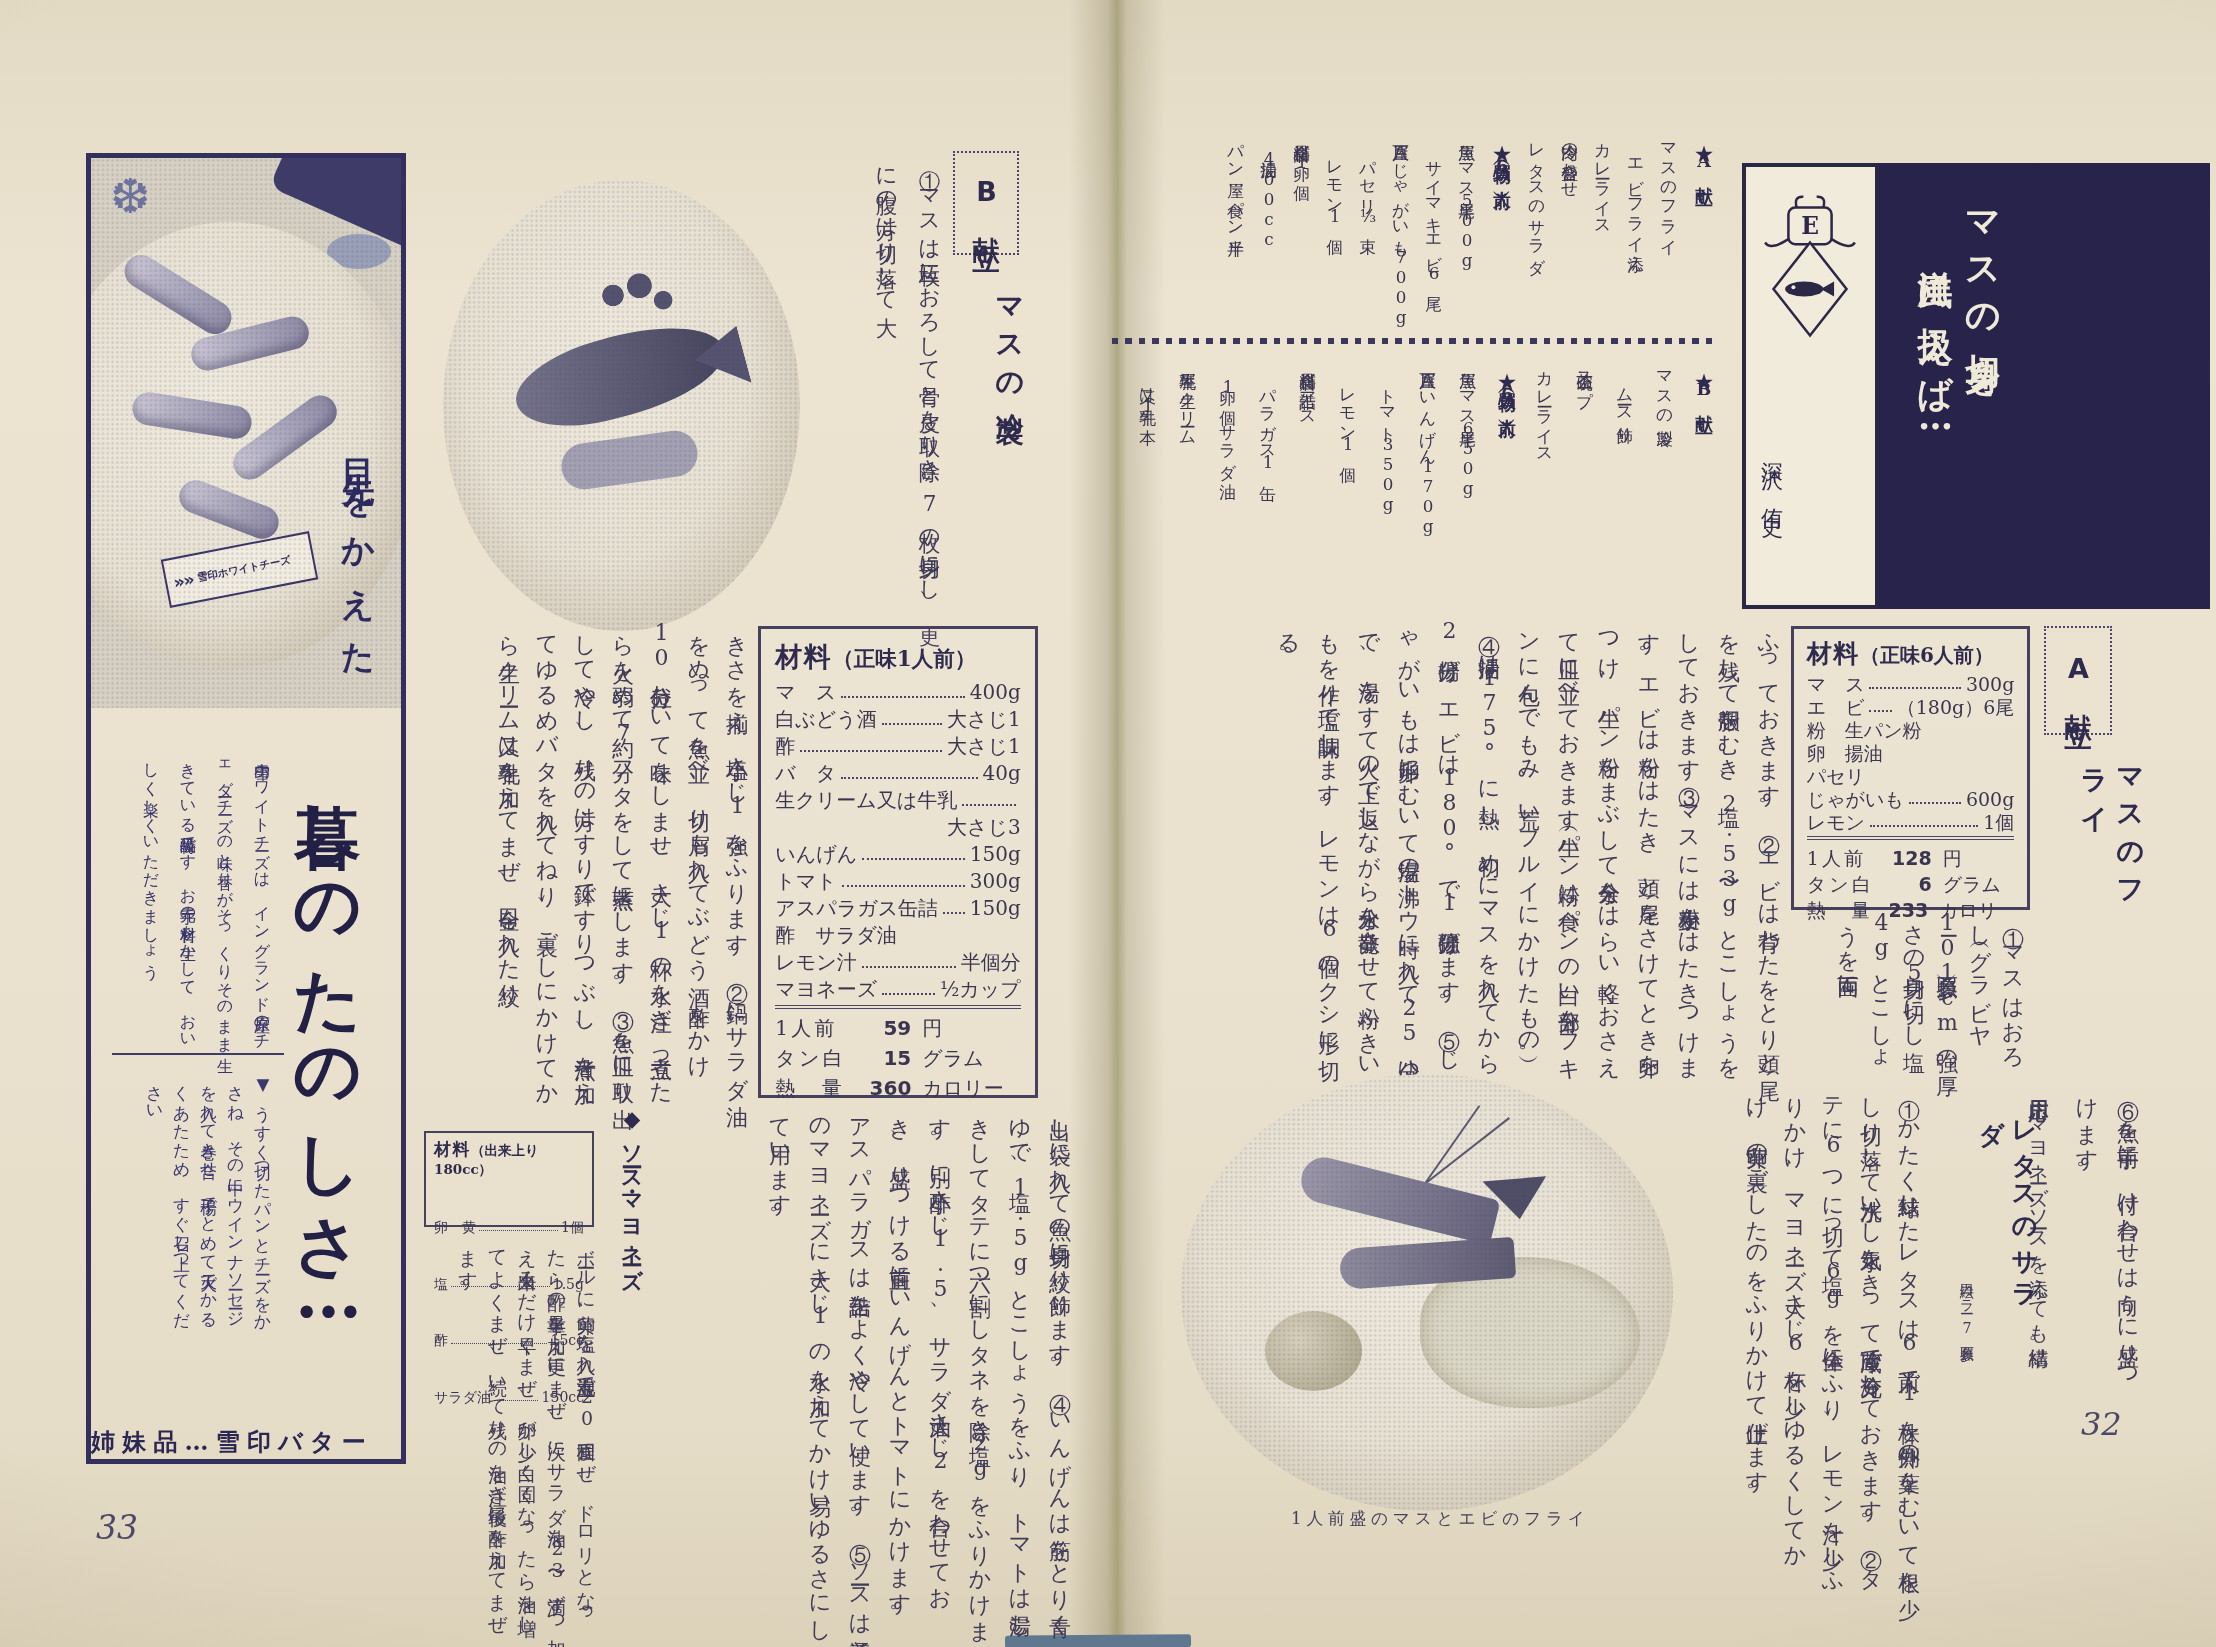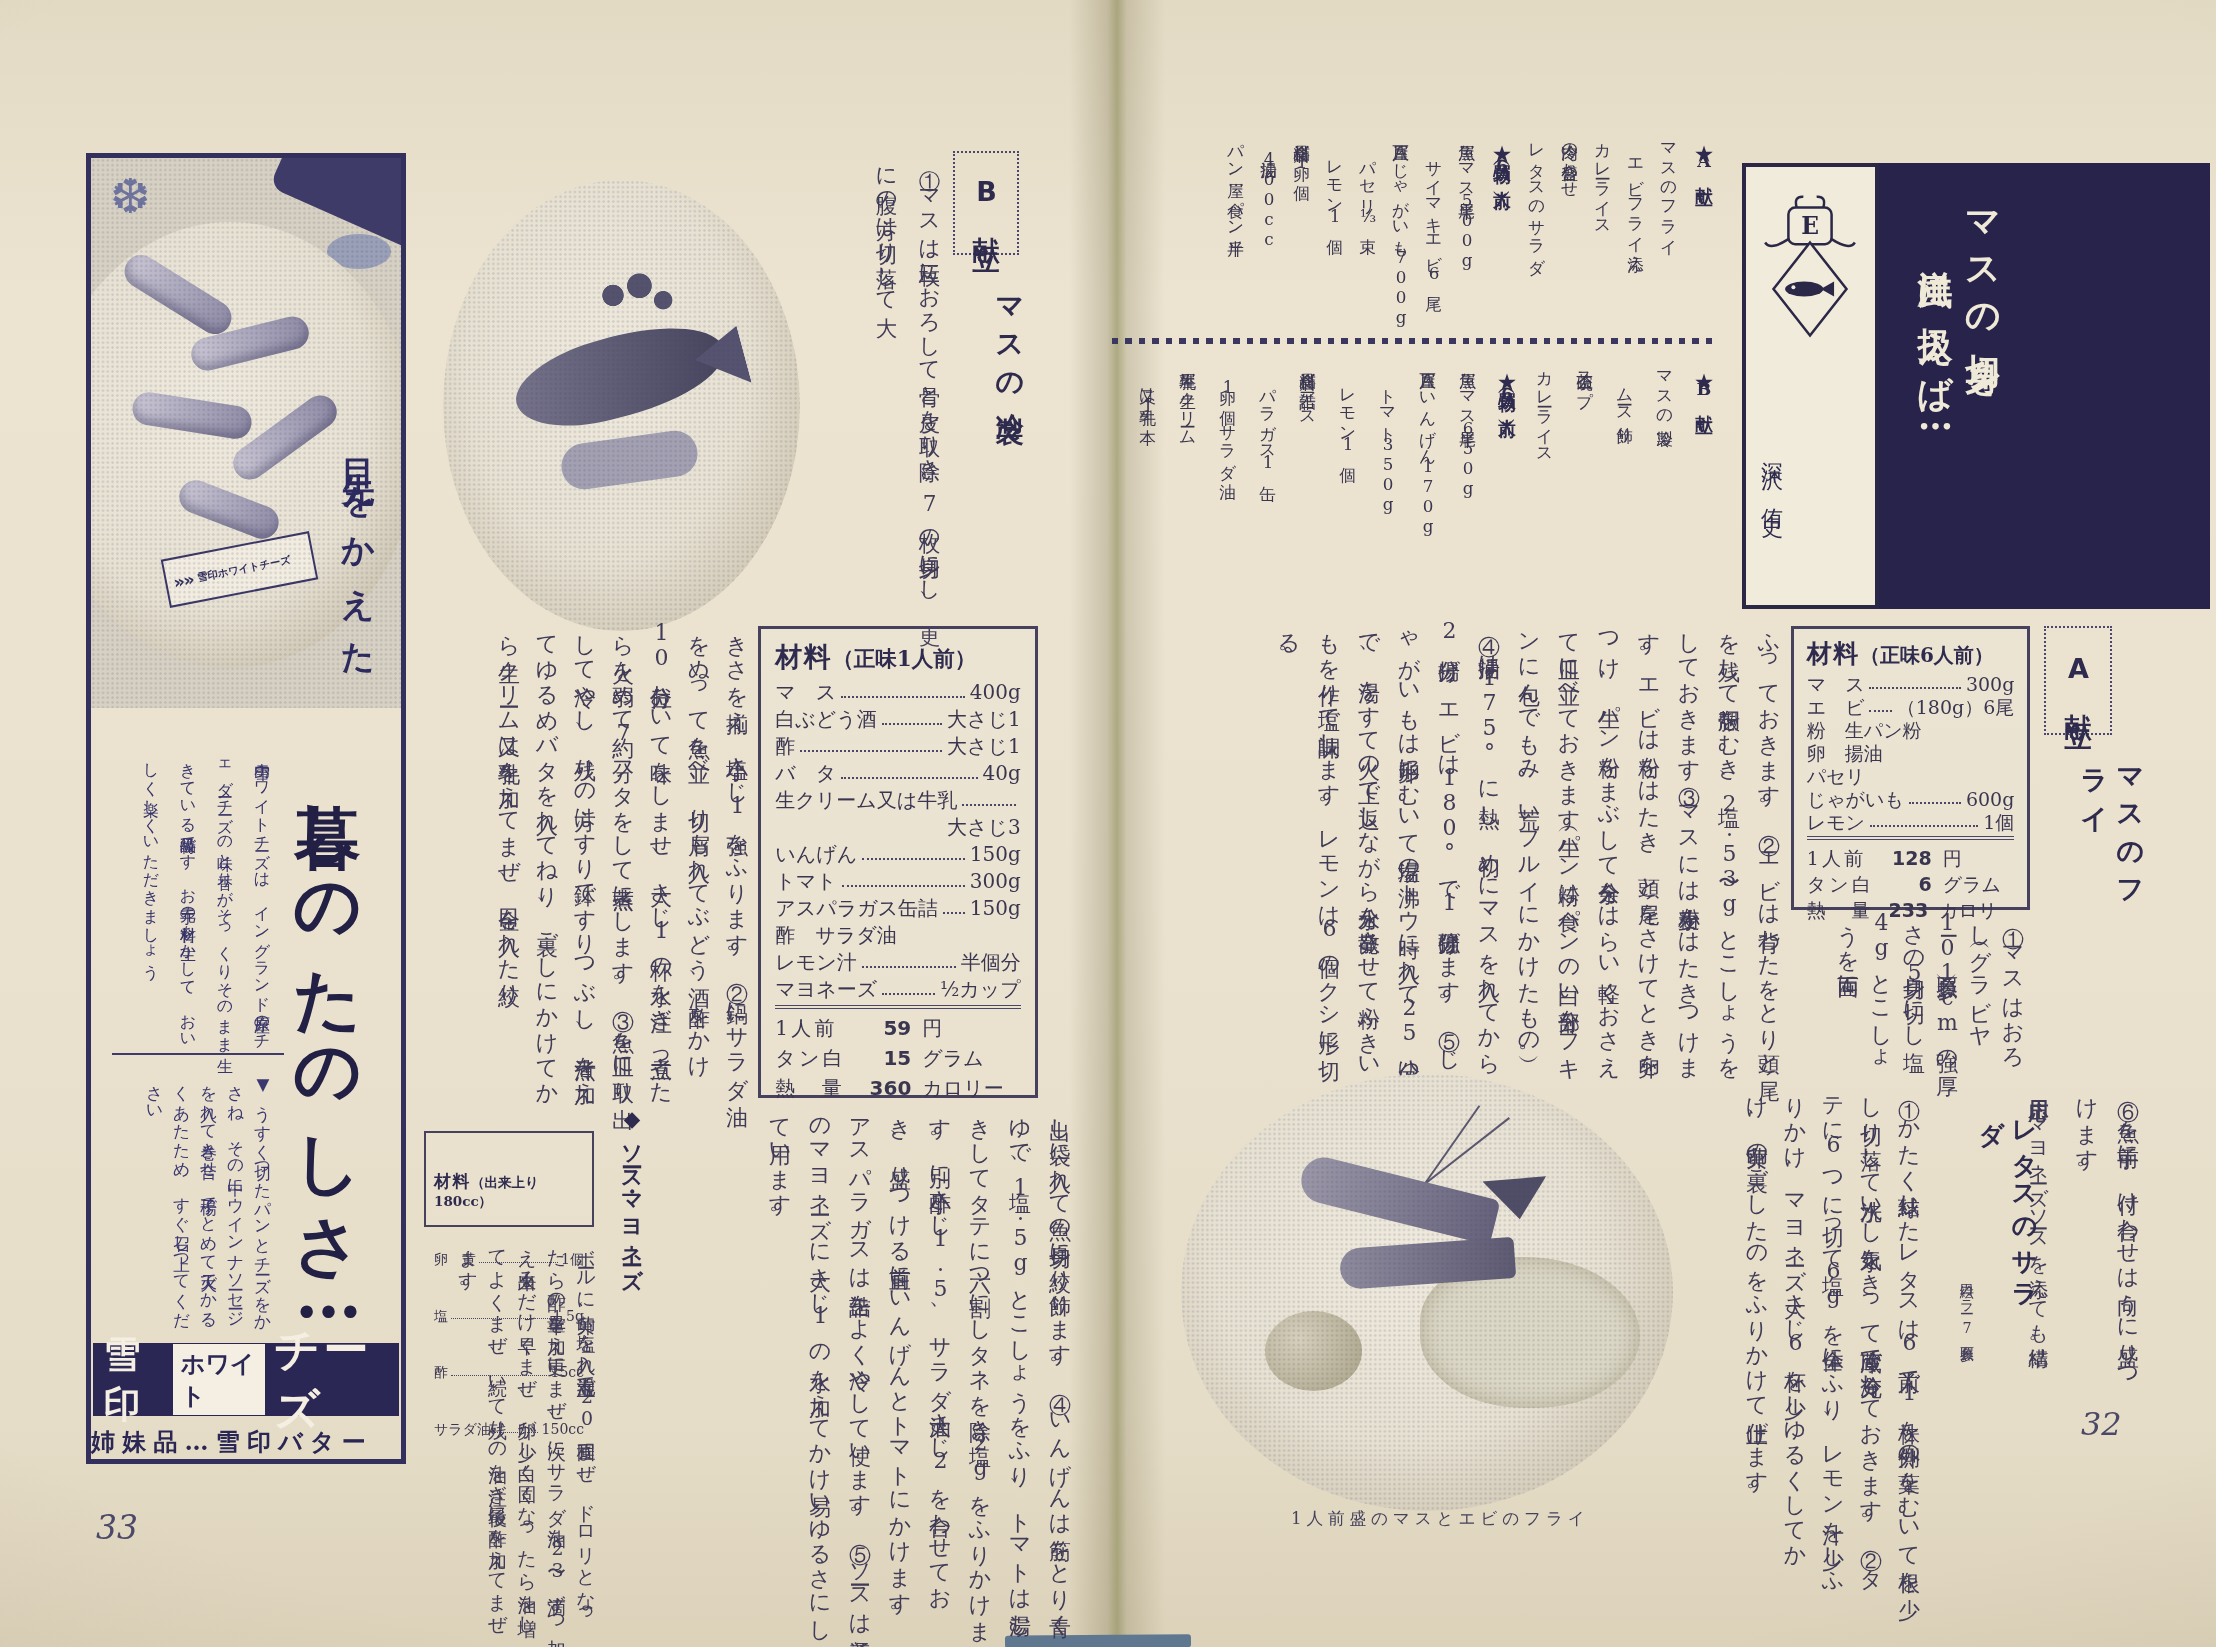--- a/index.html
+++ b/index.html
@@ -72,21 +72,21 @@
   .it-left .it-cap{font-size:21.5px;margin-bottom:4px;}
   .it-left .ing-row{font-size:20px;line-height:27px;}
   .it-left .sum-row{font-size:20px;line-height:30px;}
   .it-left .sl{width:83px;} .it-left .num{width:53px;}
   .it-right{left:1791px;top:626px;width:239px;height:284px;padding:8px 12.7px;font-size:19px;}
   .it-right .it-cap{font-size:20px;margin-bottom:3.2px;}
   .it-right .ing-row{font-size:19px;line-height:23px;}
   .it-right .sum-row{font-size:19px;line-height:26px;}
   .it-right .sl{width:76px;} .it-right .num{width:49px;}
   .it-sauce{left:424px;top:1131px;width:170px;height:96px;border-width:2.4px;padding:4.8px 8px;font-size:12.7px;}
-  .it-sauce .it-cap{font-size:13.5px;margin-bottom:1.6px;margin-top:32px;}
+  .it-sauce .it-cap{font-size:13.5px;margin-bottom:1.6px;}
   .it-sauce .ing-row{font-size:14px;line-height:16.7px;margin-top:40px;}
   .it-sauce .lead{border-bottom-width:1.6px;margin:0 3.2px 4.8px;}
   
   .mast-white{position:absolute;left:1742px;top:163px;width:137px;height:446px;border:4.8px solid #2b2747;background:#f1ebdb;box-sizing:border-box;}
   .emblem{position:absolute;left:14.3px;top:24px;}
   .author{position:absolute;left:11px;top:277px;height:159px;font-size:22px;letter-spacing:8px;color:#2e2b4e;}
   .mast-dark{position:absolute;left:1879px;top:163px;width:331px;height:446px;background:#28234a;}
   .mt{position:absolute;color:#efe9d8;font-weight:bold;font-size:35px;letter-spacing:5.6px;}
   .mt1{left:80px;top:25.5px;height:255px;}
   .mt2{left:32px;top:80px;height:335px;}
@@ -157,25 +157,20 @@
         <div class="cheese-box">
           <span class="chev">»»</span>
           <span class="box-label">雪印ホワイトチーズ</span>
         </div>
       </div>
       <div class="ad-catch v">目先をかえた</div>
       <div class="ad-headline v">暮しのたのしさ…</div>
       <div class="ad-body v" style="position:absolute;">雪印ホワイトチーズは　イングランド原産のチェダーチーズの味と香りがそっくりそのまま生きている特級品です　お手元の材料を生かして　おいしく楽しくいただきましょう</div>
       <div class="ad-rule"></div>
       <div class="ad-note v" style="position:absolute;">▼うすく切つたパンとチーズをかさね　その中にウインナソーセージを入れて巻き合せ　楊子でとめて天火でかるくあたため　すぐ召し上つてください</div>
-      <div class="ad-logobar">
-        <span class="lg-yuki">雪印</span>
-        <span class="lg-white">ホワイト</span>
-        <span class="lg-cheese">チーズ</span>
-      </div>
       <div class="ad-sister">姉妹品…雪印バター</div>
     </aside>
 
     <div class="pn pn-left">33</div>
 
     <div class="photo photo-fish halftone">
       <div class="plate"></div>
       <div class="garnish"></div>
       <div class="fish-main"></div>
       <div class="fish-tail"></div>

